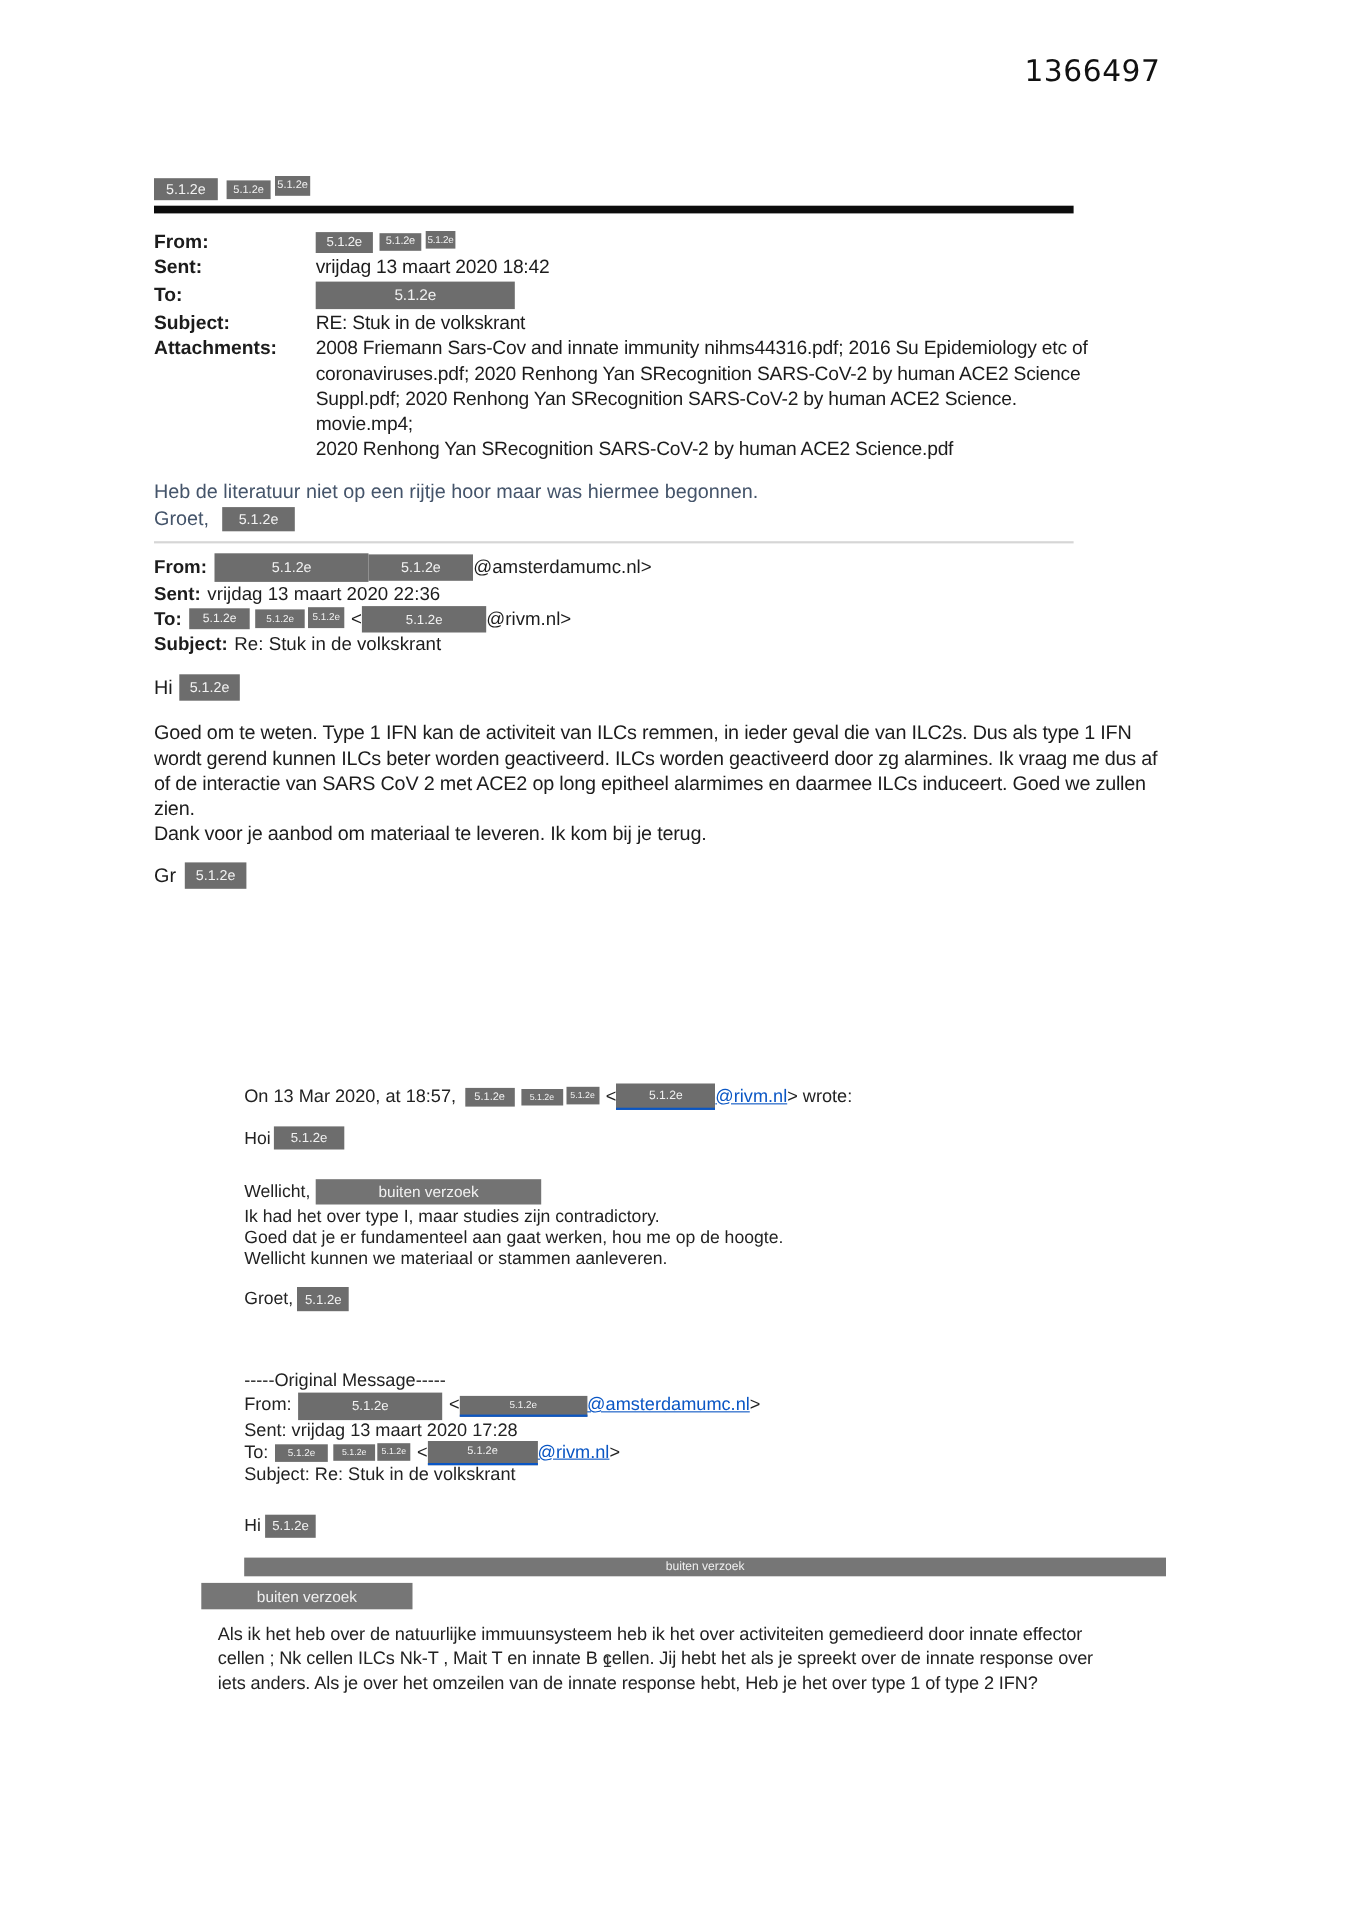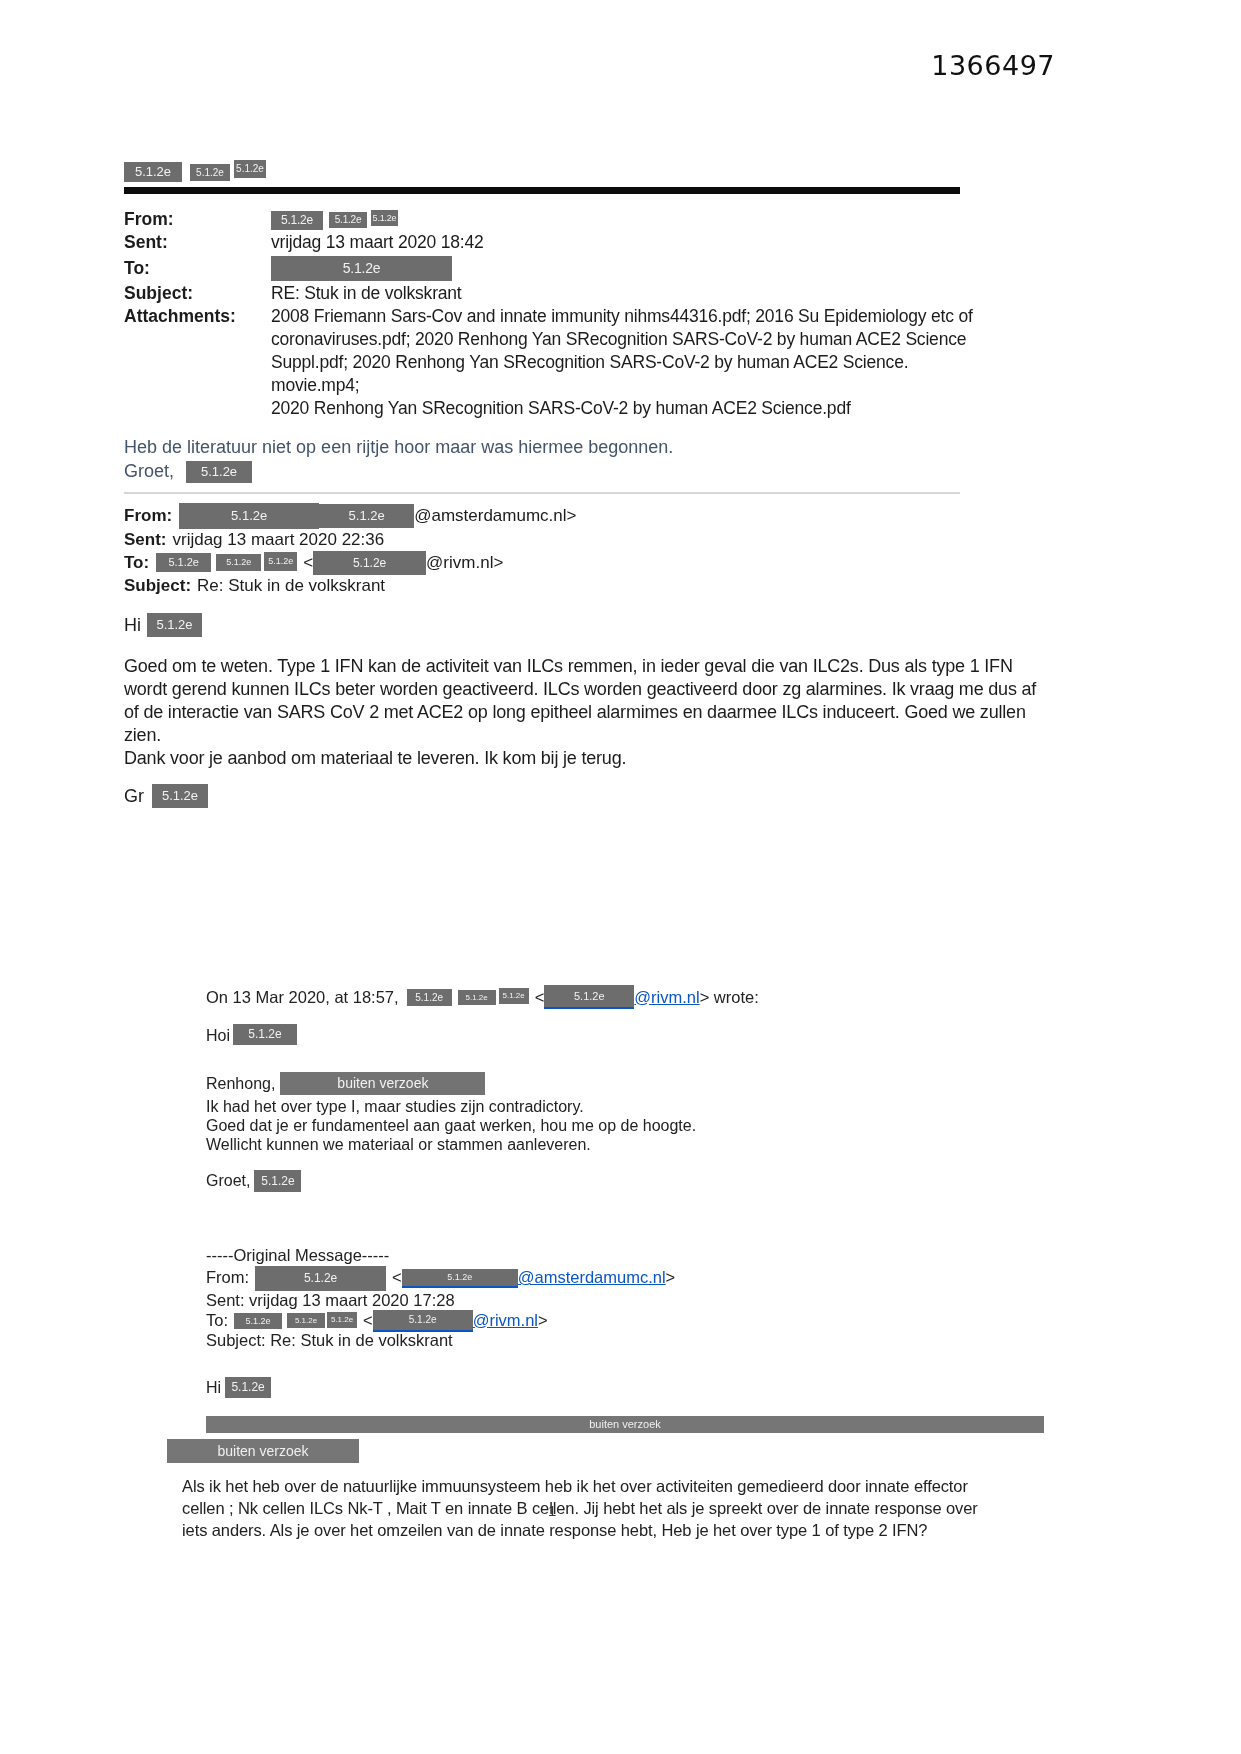--- a/index.html
+++ b/index.html
@@ -10,21 +10,21 @@
     font-family:"Liberation Sans", sans-serif;
     color:#1c1c1c;
     overflow:hidden;
   }
   .doc-number{
     position:absolute;top:50px;right:186px;
     font-size:27px;color:#111;
     font-family:"DejaVu Sans", sans-serif;
     letter-spacing:0.5px;
   }
-  .content{position:absolute;left:124px;top:162px;width:992px;}
+  .content{position:absolute;left:140px;top:162px;width:992px;}
 
   
   .rbox{
     display:inline-block;background:#6d6d6d;color:#f2f2f2;
     text-align:center;vertical-align:middle;
     font-size:13px;line-height:1;
     padding:0;overflow:hidden;white-space:nowrap;
   }
   
   .r-top1{width:58px;height:20px;font-size:13px;line-height:20px;}
@@ -231,21 +231,21 @@
           <span class="link">@rivm.nl</span>
           <span>&gt; wrote:</span>
       </div>
 
       <div class="hoi-line">
         <span>Hoi</span>
         <span class="rbox r-hoi">5.1.2e</span>
       </div>
 
       <div class="bedankt-line">
-        <span>Renhong,</span>
+        <span>Wellicht,</span>
         <span class="rbox r-bedankt">buiten verzoek</span>
       </div>
 
       <div class="q-lines pre">Ik had het over type I, maar studies zijn contradictory.
 Goed dat je er fundamenteel aan gaat werken, hou me op de hoogte.
 Wellicht kunnen we materiaal or stammen aanleveren.</div>
 
       <div class="groet2-line">
         <span>Groet,</span>
         <span class="rbox r-groet2">5.1.2e</span>

